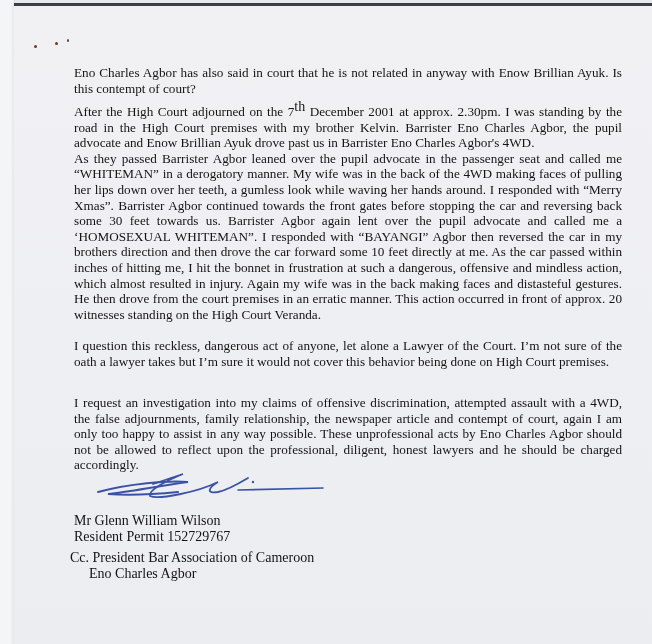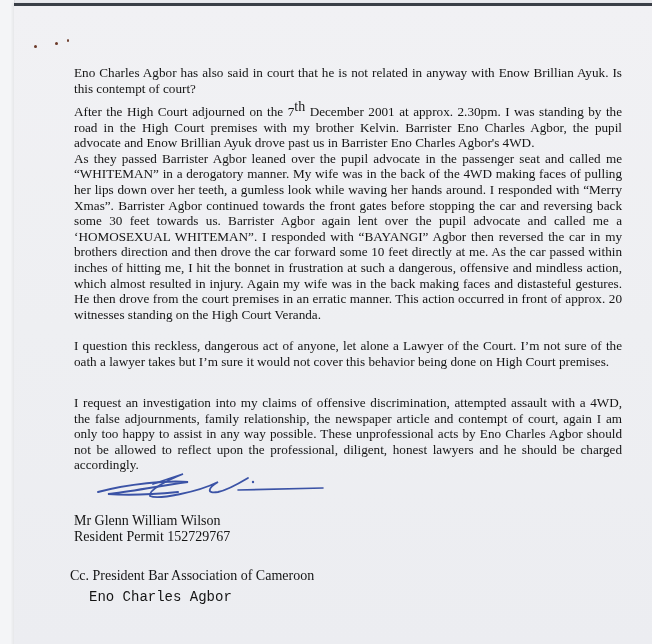--- a/index.html
+++ b/index.html
@@ -66,14 +66,14 @@
 <svg class="signature" viewBox="0 0 240 40">
   <path d="M10 22 C 40 14, 80 10, 100 12 C 70 16, 40 22, 20 24 C 45 26, 70 24, 90 22" fill="none" stroke="#3b53a6" stroke-width="2" stroke-linecap="round"></path>
   <path d="M65 14 L 95 4 C 80 10, 60 20, 62 26 C 70 30, 110 22, 130 12 C 120 18, 118 24, 130 22 C 140 20, 150 14, 160 8" fill="none" stroke="#3b53a6" stroke-width="1.8" stroke-linecap="round"></path>
   <path d="M150 20 L 235 18" fill="none" stroke="#3b53a6" stroke-width="1.6" stroke-linecap="round"></path>
   <circle cx="165" cy="12" r="1.2" fill="#3b53a6"></circle>
 </svg>
 
 <div class="sig-name" style="left:74px;top:513px;">Mr Glenn William Wilson</div>
 <div class="sig-name" style="left:74px;top:529px;">Resident Permit 152729767</div>
 
-<div class="cc" style="left:70px;top:568px;">Cc. President Bar Association of Cameroon</div>
-<div class="cc" style="left:89px;top:590px;font-family:Liberation Mono, monospace;">Eno Charles Agbor</div>
+<div class="cc" style="left:70px;top:550px;">Cc. President Bar Association of Cameroon</div>
+<div class="cc" style="left:89px;top:566px;">Eno Charles Agbor</div>
 
 </body></html>

